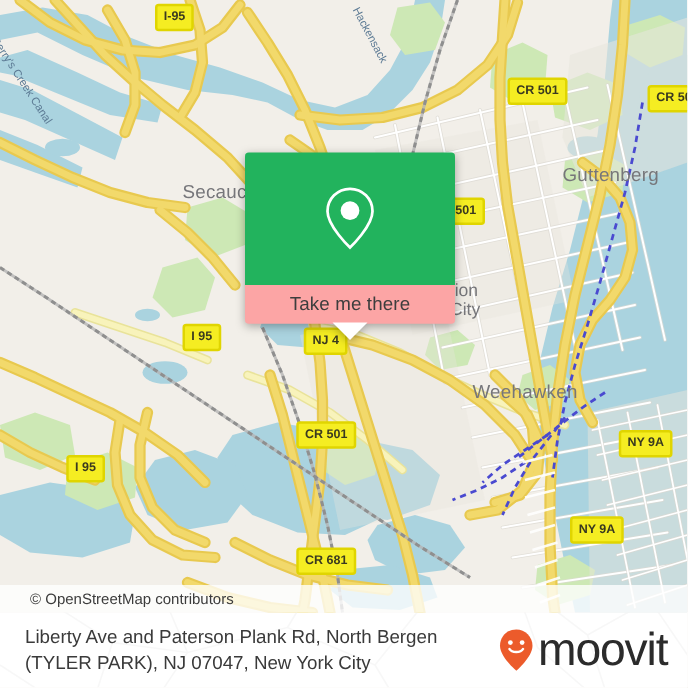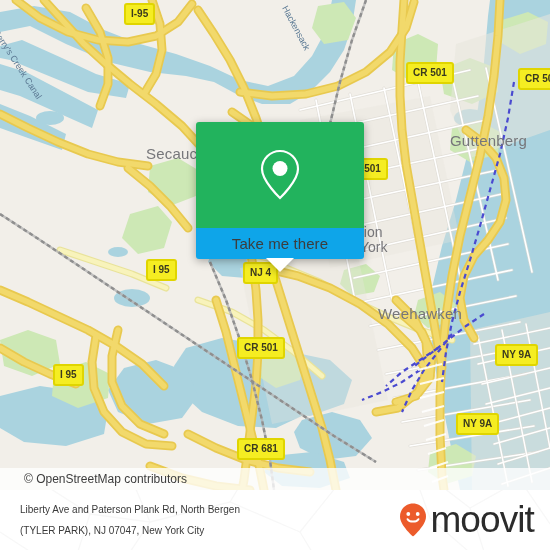--- a/index.html
+++ b/index.html
@@ -111,21 +111,21 @@
     display: flex;
     align-items: center;
     justify-content: center;
   }
   .popup-pin {
     width: 44px;
     height: 54px;
     display: block;
   }
   .popup-bottom {
-    background: #0ea5e9;
+    background: #fca5a5;
     height: 31px;
     border-radius: 0 0 3px 3px;
     display: flex;
     align-items: center;
     justify-content: center;
     position: relative;
   }
   .popup-cta {
     font-family: "Liberation Sans", sans-serif;
     font-size: 15px;
@@ -165,21 +165,21 @@
   .footer-inner {
     position: relative;
     width: 550px;
     height: 60px;
     display: flex;
     align-items: center;
     justify-content: space-between;
   }
   .footer-address {
     font-family: "Liberation Sans", sans-serif;
-    font-size: 10px;
+    font-size: 15px;
     line-height: 21px;
     color: #3a3a3a;
     padding-left: 20px;
     max-width: 390px;
   }
   .footer-logo {
     display: flex;
     align-items: flex-end;
     padding-right: 16px;
   }
@@ -472,21 +472,21 @@
       </g>
     </svg>
 
     <div class="map-label label-place" style="left:146px; top:145px;">Secaucus</div>
 
     <div class="map-label label-place" style="left:450px; top:132px;">Guttenberg</div>
 
     <div class="map-label label-place" style="left:378px; top:305px;">Weehawken</div>
 
     <div class="map-label label-place-2" style="left:356px; top:225px;">nion</div>
-    <div class="map-label label-place-2" style="left:360px; top:240px;">York</div>
+    <div class="map-label label-place-2" style="left:360px; top:240px;">City</div>
 
     <div class="map-label label-water" style="left:0px; top:28px; transform:rotate(57deg); transform-origin:left top;">Berry's Creek Canal</div>
 
     <div class="map-label label-water" style="left:289px; top:4px; transform:rotate(62deg); transform-origin:left top;">Hackensack</div>
 
     <div class="shield" style="left:124px; top:3px;">I-95</div>
     <div class="shield" style="left:406px; top:62px;">CR 501</div>
     <div class="shield" style="left:518px; top:68px;">CR 50</div>
     <div class="shield" style="left:340px; top:158px;">CR 501</div>
     <div class="shield" style="left:146px; top:259px;">I 95</div>

